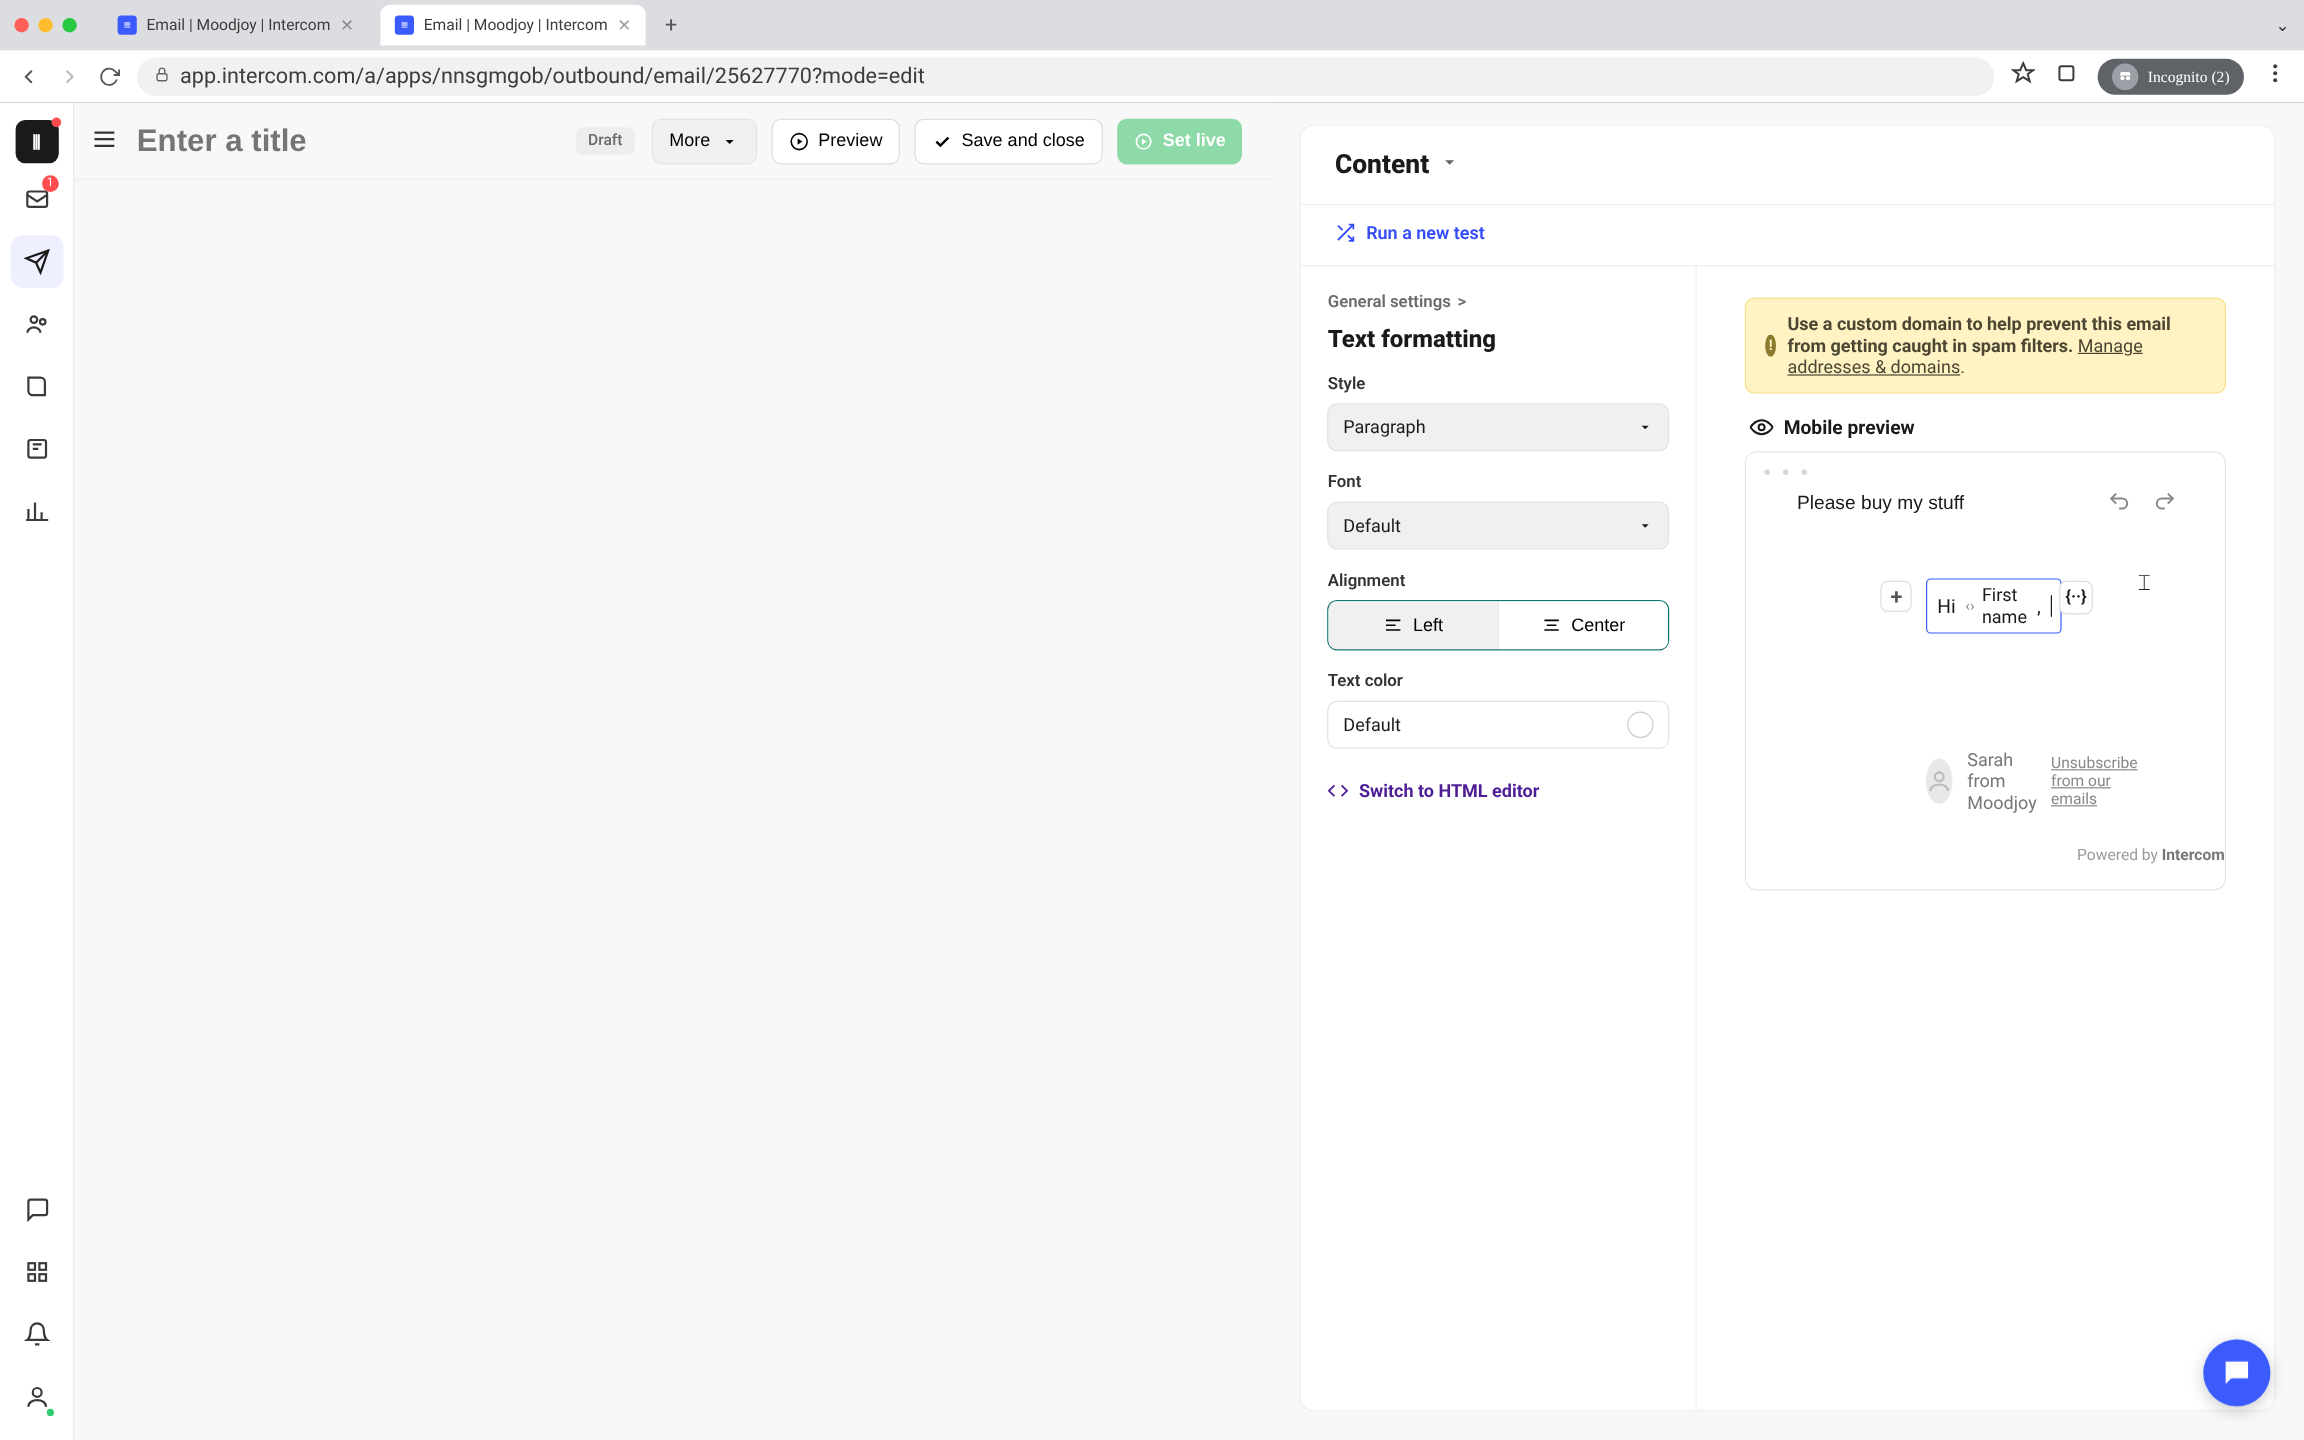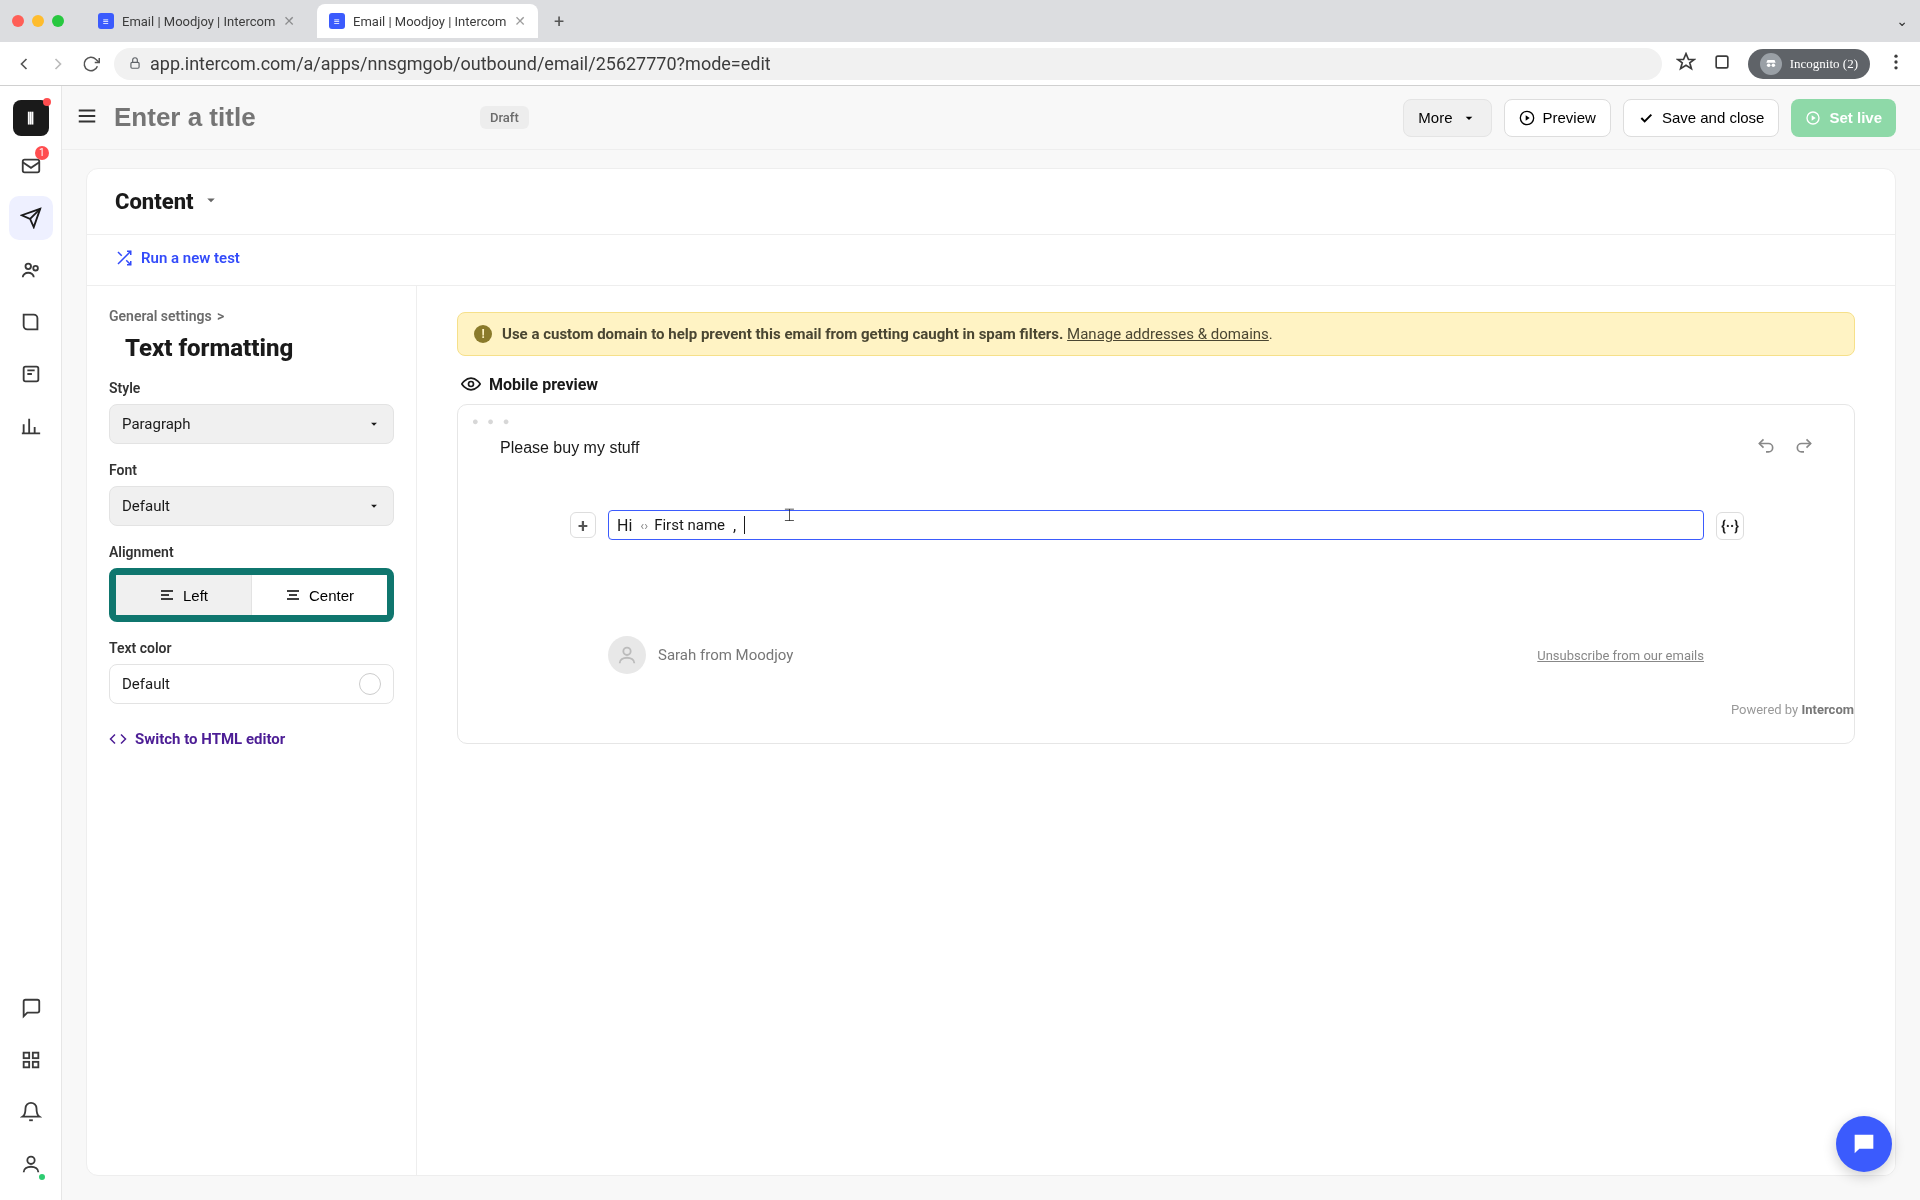--- a/index.html
+++ b/index.html
@@ -85,21 +85,21 @@
   }
   .rail-spacer { flex: 1; }
   .rail-logo {
     width: 36px; height: 36px; border-radius: 8px;
     background: #1a1a1a; display: flex; align-items:center; justify-content:center;
     color: #fff; font-size: 16px; font-weight: bold; position: relative;
   }
   .rail-logo-dot { position:absolute; top:-2px; right:-2px; width:8px; height:8px; background:#ff4d4f; border-radius:50%; }
   .status-dot { position:absolute; bottom:4px; right:6px; width:10px; height:10px; background:#2ecc71; border:2px solid #fff; border-radius:50%; }
 
-  .main { flex: 1; display: flex; flex-direction: column; }
+  .main { flex: 1; display: flex; flex-direction: row; }
 
   
   .topbar {
     height: 64px; background: #f8f8f8;
     display: flex; align-items: center; padding: 0 24px 0 14px; gap: 14px;
     border-bottom: 1px solid #eee;
   }
   .burger { cursor: pointer; color: #333; }
   .title-input {
     font-size: 26px; font-weight: 800; color: #9a9a9a;
@@ -144,30 +144,30 @@
 
   .ws-body { flex: 1; display: flex; overflow: hidden; }
 
   .sidebar {
     width: 330px; border-right: 1px solid #eee;
     padding: 22px; display: flex; flex-direction: column; gap: 18px;
     overflow-y: auto;
   }
   .crumb { font-size: 14px; color: #6b6b6b; font-weight: 600; }
   .crumb .sep { margin: 0 2px; }
-  .panel-title { font-size: 24px; font-weight: 800; margin-top: -8px; margin-left: 16px; }
+  .panel-title { font-size: 20px; font-weight: 800; margin-top: -8px; }
   .field label { font-size: 14px; font-weight: 600; color: #333; display: block; margin-bottom: 8px; }
   .select {
     width: 100%; height: 40px; background: #f0f0f0;
     border: 1px solid #e3e3e3; border-radius: 8px;
     display: flex; align-items: center; justify-content: space-between;
     padding: 0 12px; font-size: 15px; cursor: pointer;
   }
   .seg {
-    display: flex; border: 7px solid #0f766e; border-radius: 8px; overflow: hidden;
+    display: flex; border: 1px solid #0f766e; border-radius: 8px; overflow: hidden;
   }
   .seg button {
     flex: 1; height: 40px; border: none; background: #fff;
     display: flex; align-items: center; justify-content: center; gap: 8px;
     font-size: 15px; cursor: pointer;
   }
   .seg button.sel { background: #f0f0f0; }
   .seg button + button { border-left: 1px solid #e3e3e3; }
   .colorbox {
     width: 100%; height: 40px; border: 1px solid #e3e3e3; background: #fff;

